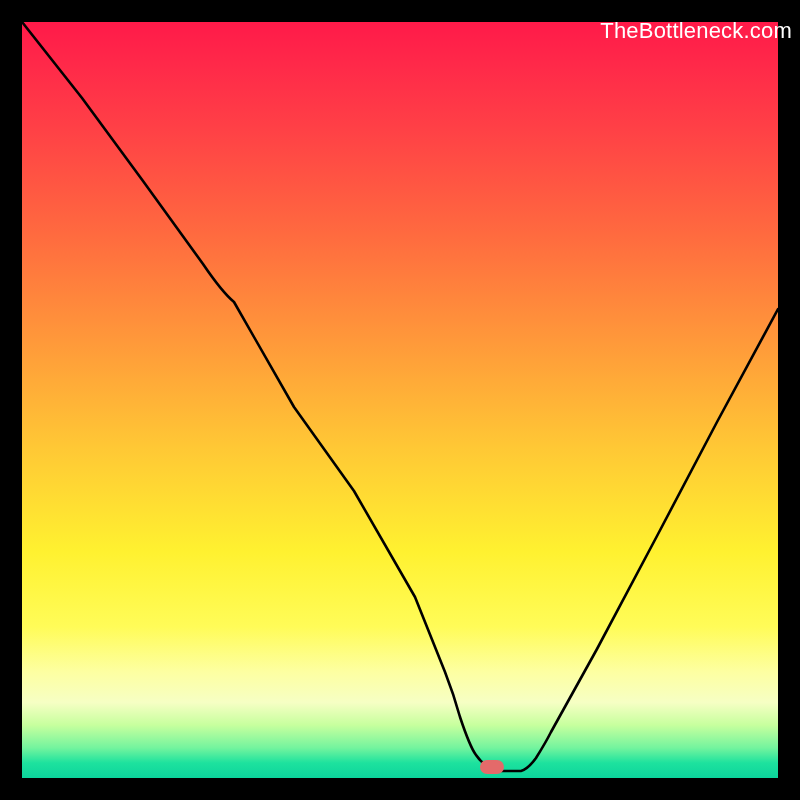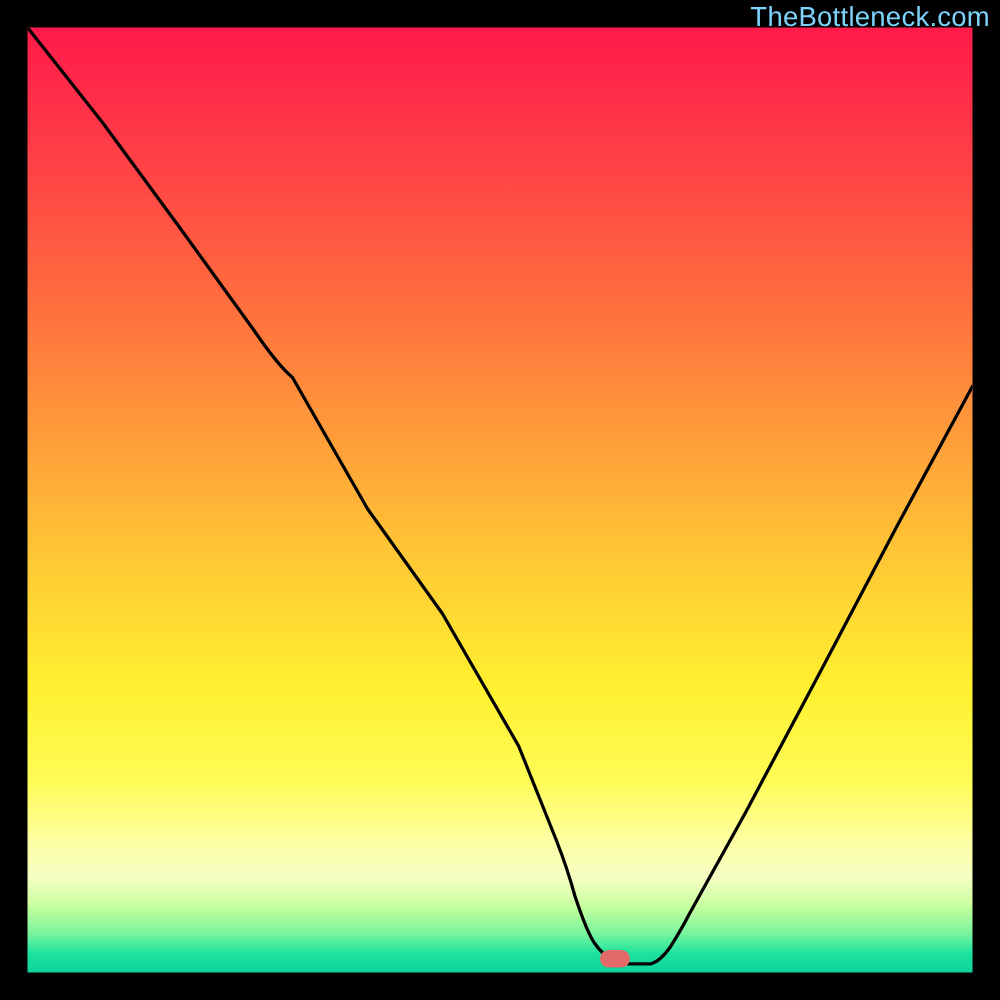--- a/index.html
+++ b/index.html
@@ -50,25 +50,25 @@
     height: 756px;
     pointer-events: none;
   }
   .marker {
     position: absolute;
     background: #e46a6a;
     border-radius: 7px;
   }
   .watermark {
     position: absolute;
-    top: 1px;
+    top: 18px;
     right: 8px;
     font-size: 22px;
     font-weight: 500;
-    color: #7dd3fc;
+    color: #ffffff;
     letter-spacing: 0.2px;
     user-select: none;
   }
 </style>
 </head>
 <body>
 
 <div class="frame">
 
   <div class="plot">

